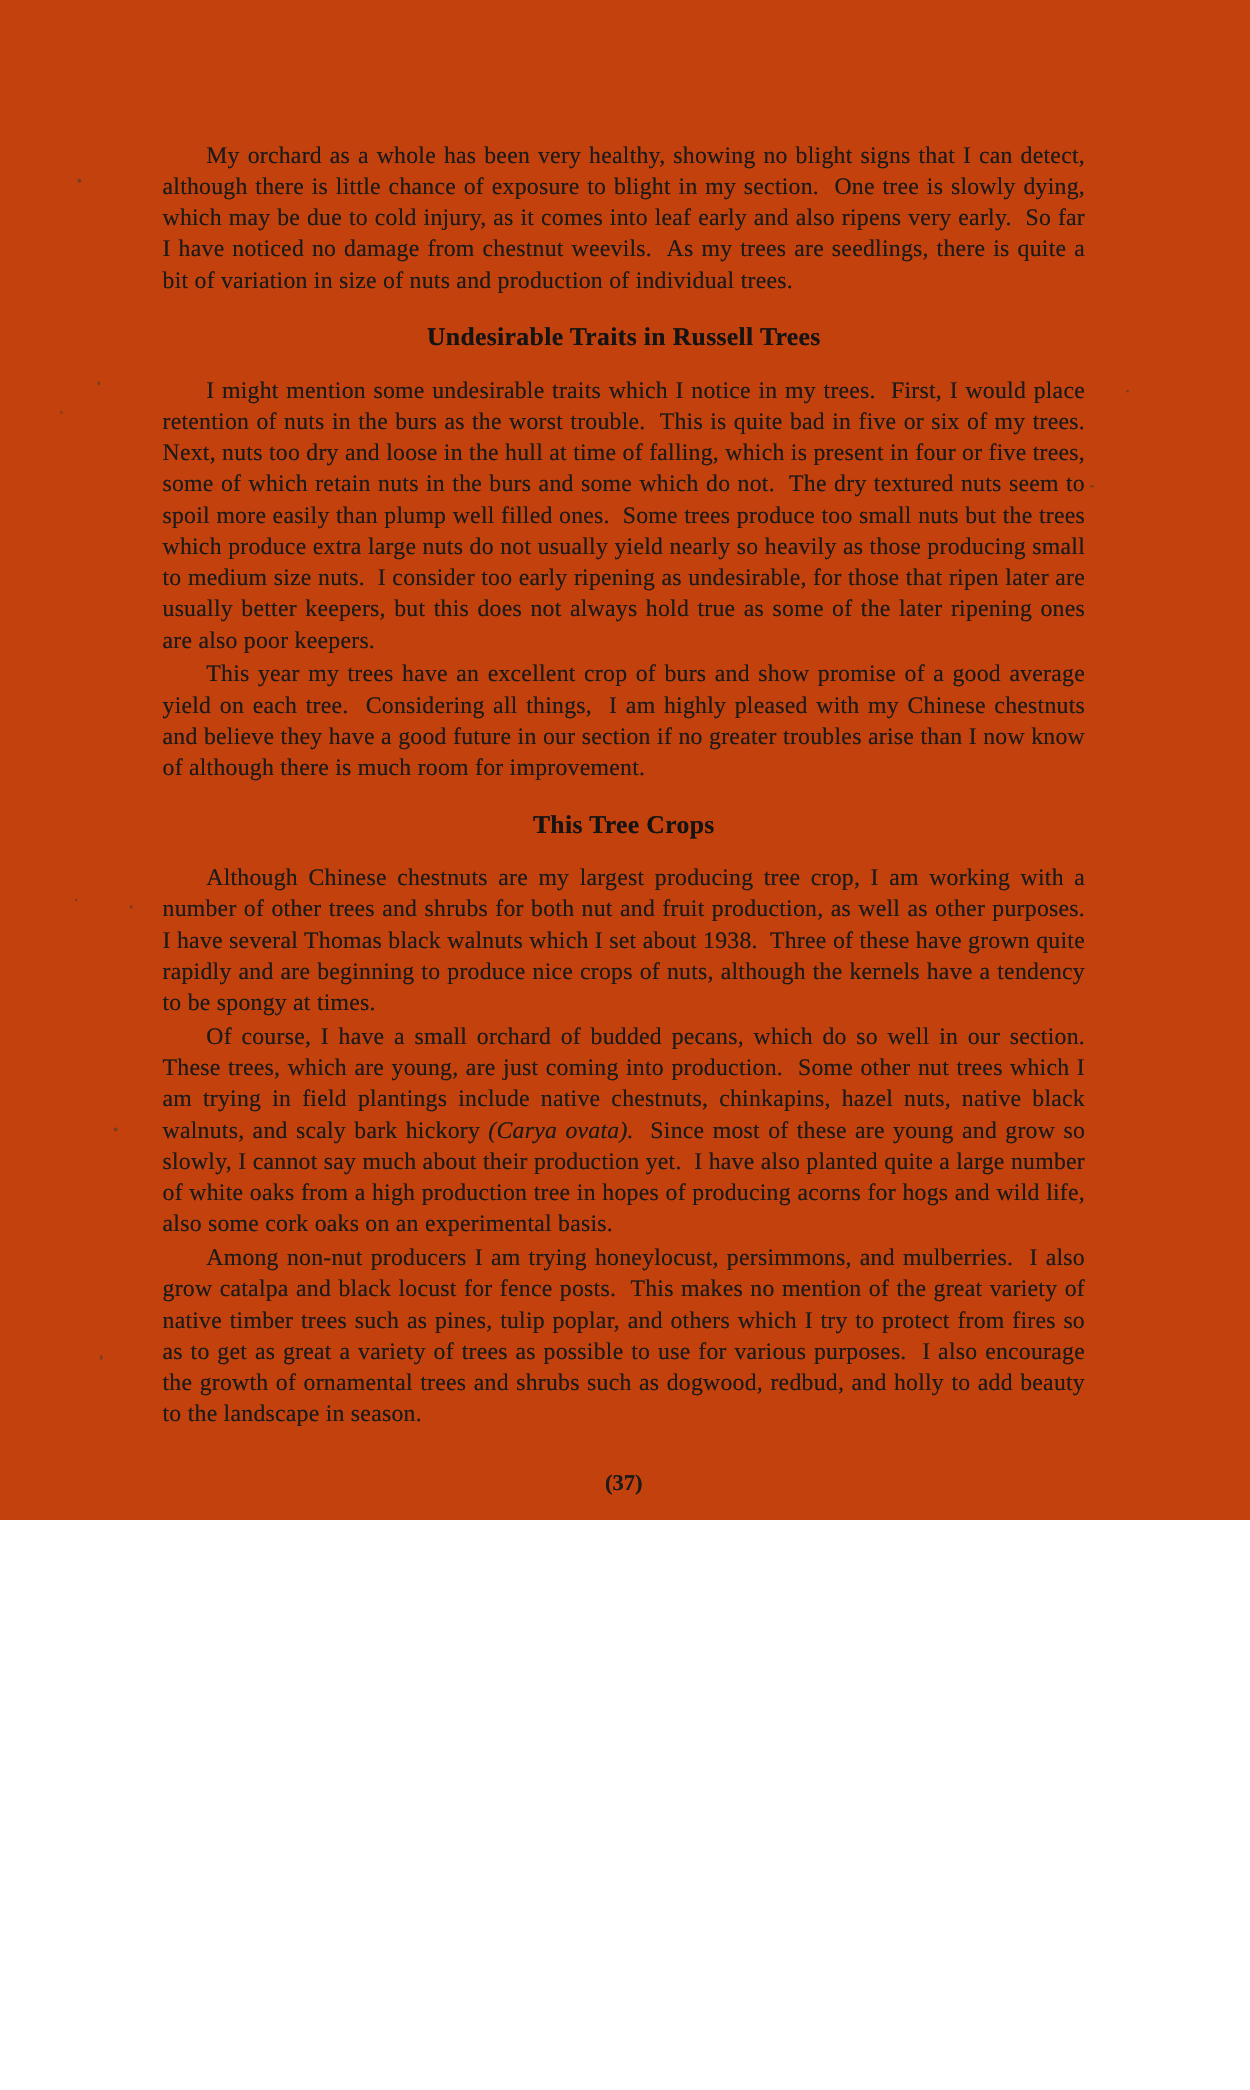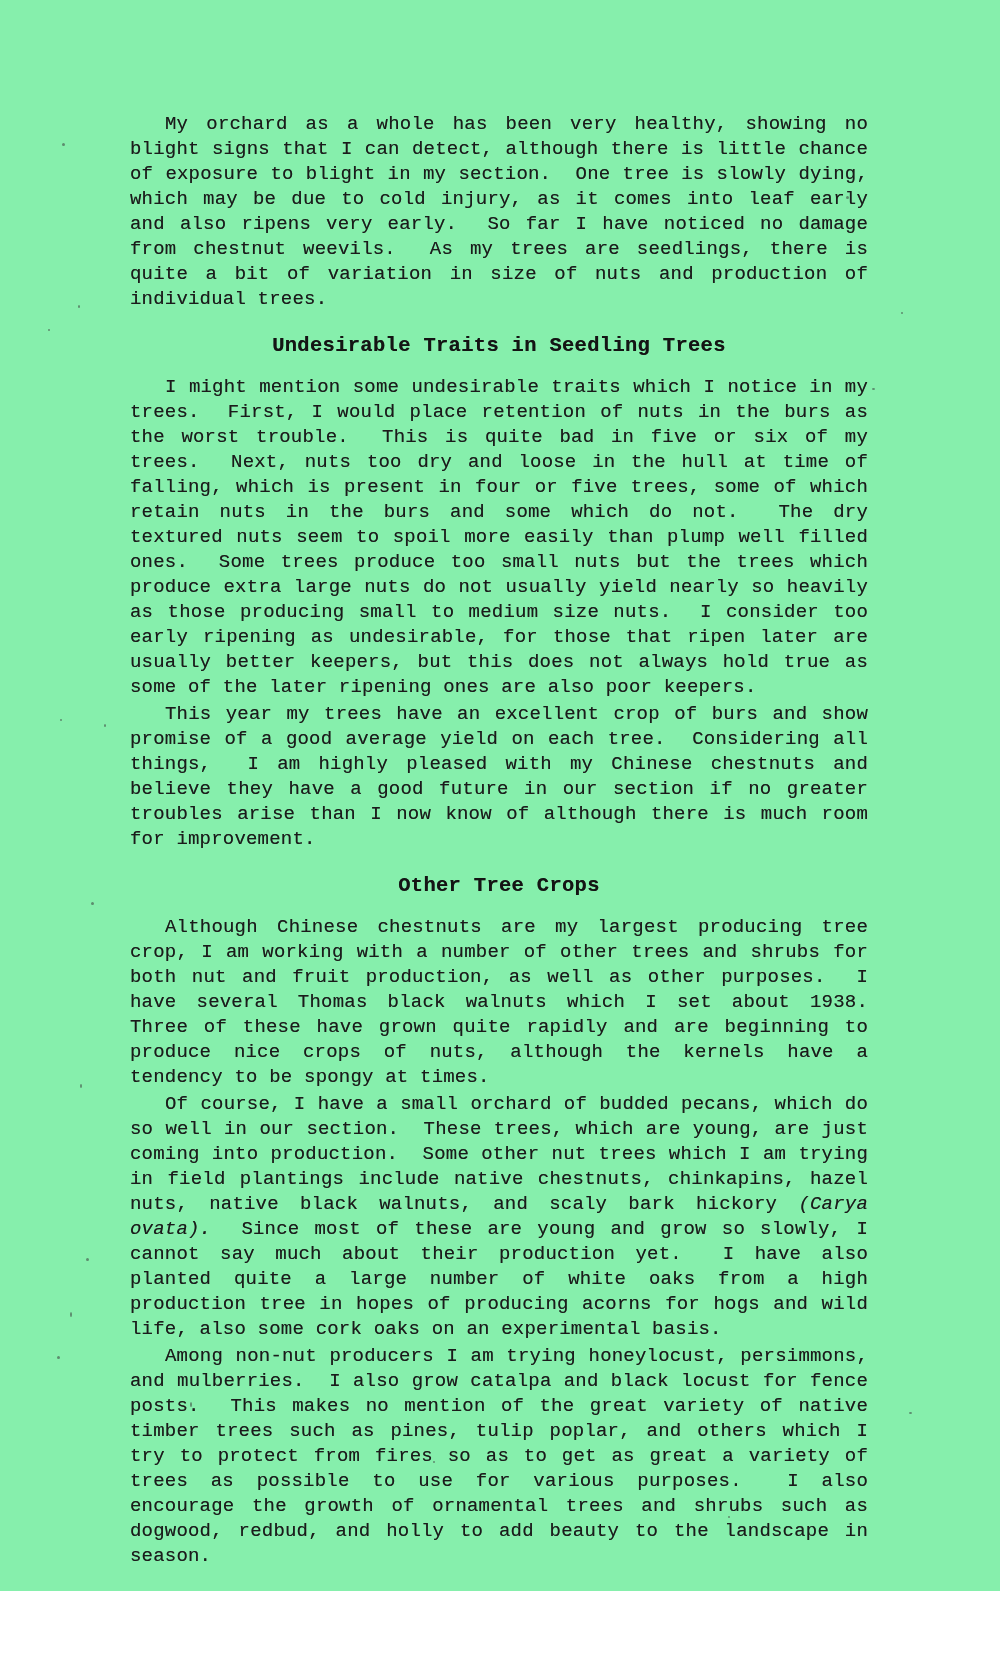--- a/index.html
+++ b/index.html
@@ -3,24 +3,24 @@
 <meta charset="utf-8">
 <style>
   html, body {
     margin: 0;
     padding: 0;
     background: #ffffff;
   }
   .page {
     position: relative;
     width: 1000px;
-    height: 1591px;
-    background: #86efac;
+    height: 1216px;
+    background: #c2410c;
     overflow: hidden;
-    font-family: Liberation Mono, monospace;
+    font-family: Liberation Serif, serif;
     color: #1b1b1b;
   }
   .text-block {
     position: absolute;
     left: 130px;
     top: 112px;
     width: 738px;
   }
   .para {
     font-size: 19px;
@@ -58,27 +58,27 @@
 </style>
 </head>
 <body>
 
 <div class="page">
 
   <div class="text-block">
 
     <p class="para">My orchard as a whole has been very healthy, showing no blight signs that I can detect, although there is little chance of exposure to blight in my section.  One tree is slowly dying, which may be due to cold injury, as it comes into leaf early and also ripens very early.  So far I have noticed no damage from chestnut weevils.  As my trees are seedlings, there is quite a bit of variation in size of nuts and production of individual trees.</p>
 
-    <h2 class="heading">Undesirable Traits in Seedling Trees</h2>
+    <h2 class="heading">Undesirable Traits in Russell Trees</h2>
 
     <p class="para">I might mention some undesirable traits which I notice in my trees.  First, I would place retention of nuts in the burs as the worst trouble.  This is quite bad in five or six of my trees.  Next, nuts too dry and loose in the hull at time of falling, which is present in four or five trees, some of which retain nuts in the burs and some which do not.  The dry textured nuts seem to spoil more easily than plump well filled ones.  Some trees produce too small nuts but the trees which produce extra large nuts do not usually yield nearly so heavily as those producing small to medium size nuts.  I consider too early ripening as undesirable, for those that ripen later are usually better keepers, but this does not always hold true as some of the later ripening ones are also poor keepers.</p>
 
     <p class="para">This year my trees have an excellent crop of burs and show promise of a good average yield on each tree.  Considering all things,  I am highly pleased with my Chinese chestnuts and believe they have a good future in our section if no greater troubles arise than I now know of although there is much room for improvement.</p>
 
-    <h2 class="heading">Other Tree Crops</h2>
+    <h2 class="heading">This Tree Crops</h2>
 
     <p class="para">Although Chinese chestnuts are my largest producing tree crop, I am working with a number of other trees and shrubs for both nut and fruit production, as well as other purposes.  I have several Thomas black walnuts which I set about 1938.  Three of these have grown quite rapidly and are beginning to produce nice crops of nuts, although the kernels have a tendency to be spongy at times.</p>
 
     <p class="para"><span>Of course, I have a small orchard of budded pecans, which do so well in our section.  These trees, which are young, are just coming into production.  Some other nut trees which I am trying in field plantings include native chestnuts, chinkapins, hazel nuts, native black walnuts, and scaly bark hickory </span><span class="italic">(Carya ovata).</span><span>  Since most of these are young and grow so slowly, I cannot say much about their production yet.  I have also planted quite a large number of white oaks from a high production tree in hopes of producing acorns for hogs and wild life, also some cork oaks on an experimental basis.</span></p>
 
     <p class="para">Among non-nut producers I am trying honeylocust, persimmons, and mulberries.  I also grow catalpa and black locust for fence posts.  This makes no mention of the great variety of native timber trees such as pines, tulip poplar, and others which I try to protect from fires so as to get as great a variety of trees as possible to use for various purposes.  I also encourage the growth of ornamental trees and shrubs such as dogwood, redbud, and holly to add beauty to the landscape in season.</p>
 
 
     <div class="page-number">(37)</div>
 

